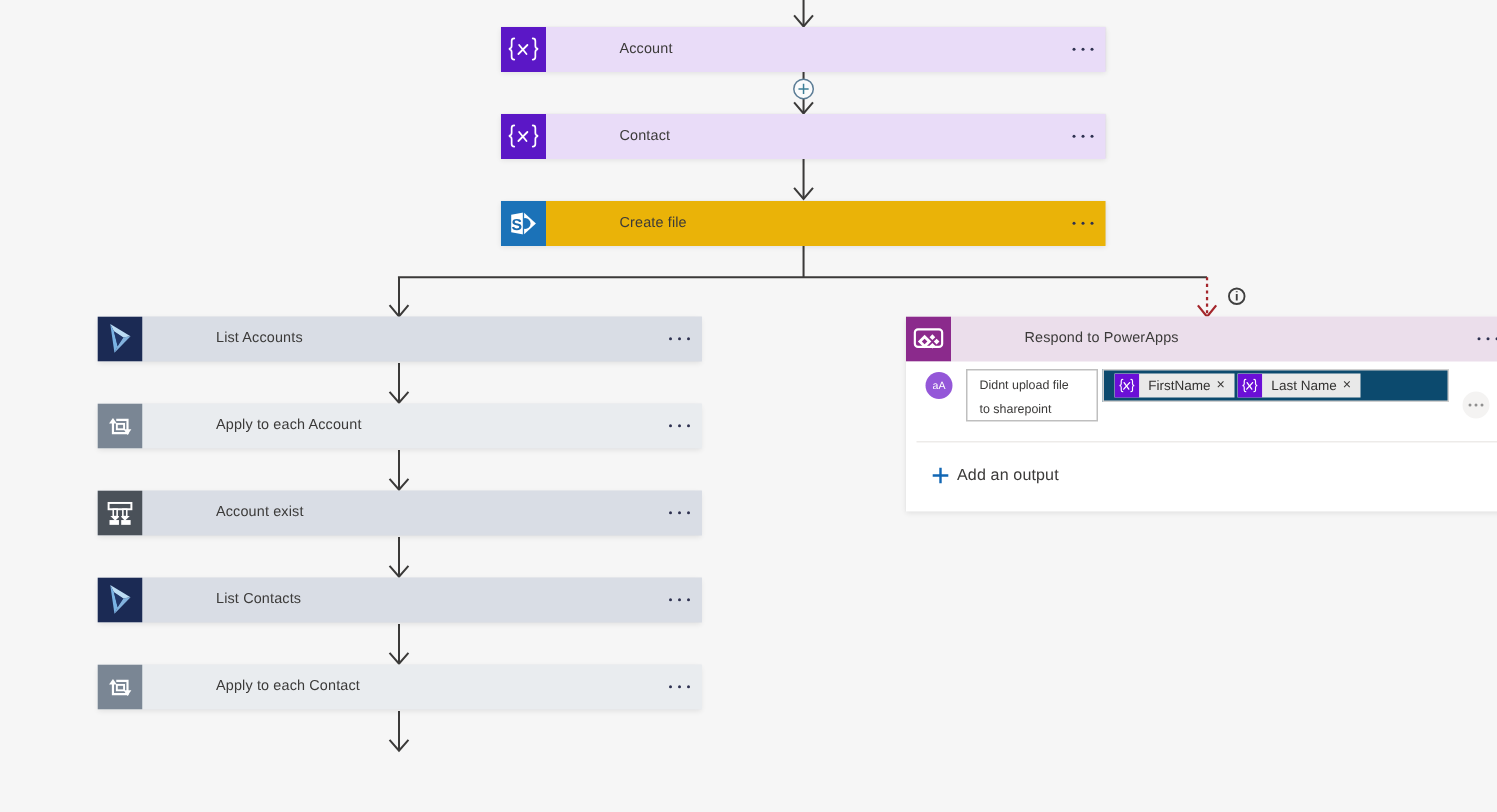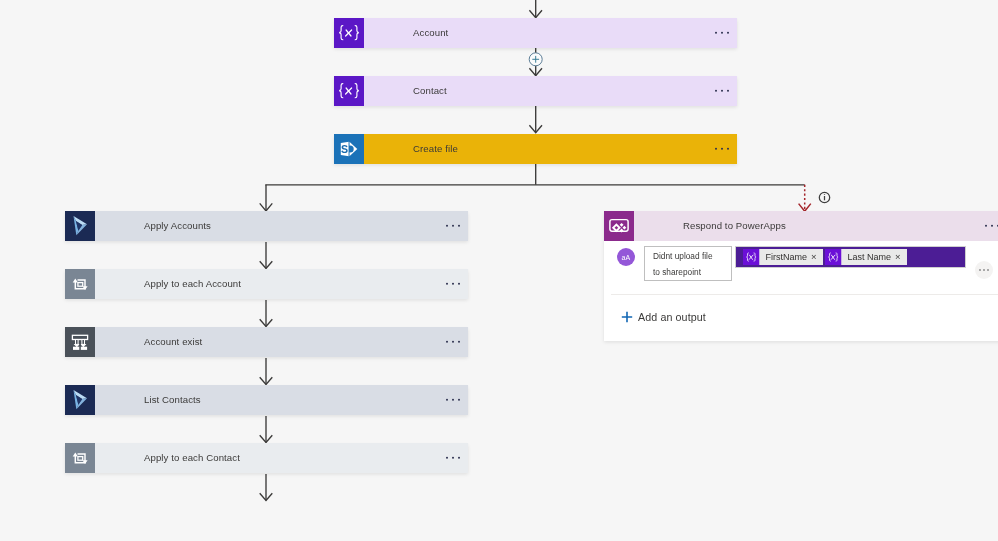--- a/index.html
+++ b/index.html
@@ -24,21 +24,21 @@
   
   #respond-panel{position:absolute;background:#fff;box-sizing:border-box;
         box-shadow:0 .3px .9px rgba(0,0,0,.07), 0 1.6px 3.6px rgba(0,0,0,.09);}
   #respond-header{position:absolute;left:0;top:0;display:flex;align-items:center;}
   .typecircle{width:18px;height:18px;border-radius:50%;background:#9457D8;
       color:#fff;font-size:7px;display:flex;align-items:center;justify-content:center;
       letter-spacing:.1px;}
   .namebox{box-sizing:border-box;border:1px solid #BFBFBF;background:#fff;
       font-size:8.3px;color:#3b3a39;padding:1px 0 0 8px;line-height:16.4px;
       white-space:nowrap;overflow:hidden;}
-  .tokenbox{box-sizing:border-box;border:1px solid #CFCFCF;background:#4c1d95;
+  .tokenbox{box-sizing:border-box;border:1px solid #CFCFCF;background:#0c4a6e;
       display:flex;align-items:center;padding:0 0 0 7px;}
   .token{display:flex;align-items:center;background:#E9E9E9;height:16.5px;margin-right:2.5px;}
   .token .tokico{width:16.5px;height:16.5px;flex:0 0 16.5px;display:block;}
   .token .tokname{font-size:9px;color:#323130;margin:0 4px 0 6px;line-height:1;white-space:nowrap;}
   .token .tokx{font-size:9.5px;color:#3b3a39;margin-right:6px;line-height:1;cursor:pointer;}
   .rowmenu{position:absolute;width:18px;height:18px;border-radius:50%;background:#F4F3F2;
       display:flex;align-items:center;justify-content:center;gap:2.1px;}
   .rowmenu i{width:2.2px;height:2.2px;border-radius:50%;background:#909090;display:block;}
   #panel-divider{position:absolute;height:1px;background:#EDEBE9;}
   #add-output{position:absolute;display:flex;align-items:center;}
@@ -229,21 +229,21 @@
         <i></i>
         <i></i>
         <i></i>
       </span>
   </div>
 
   <div class="card" style="left:65px;top:211px;width:403px;height:30px;background:#D9DDE5;">
     <svg class="icon">
         <use href="#i-dataverse"></use>
       </svg>
-    <span class="title">Apply Accounts</span>
+    <span class="title">List Accounts</span>
     <span class="ellipsis">
         <i></i>
         <i></i>
         <i></i>
       </span>
   </div>
 
   <div class="card" style="left:65px;top:269px;width:403px;height:30px;background:#E9ECEF;">
     <svg class="icon">
         <use href="#i-foreach"></use>

